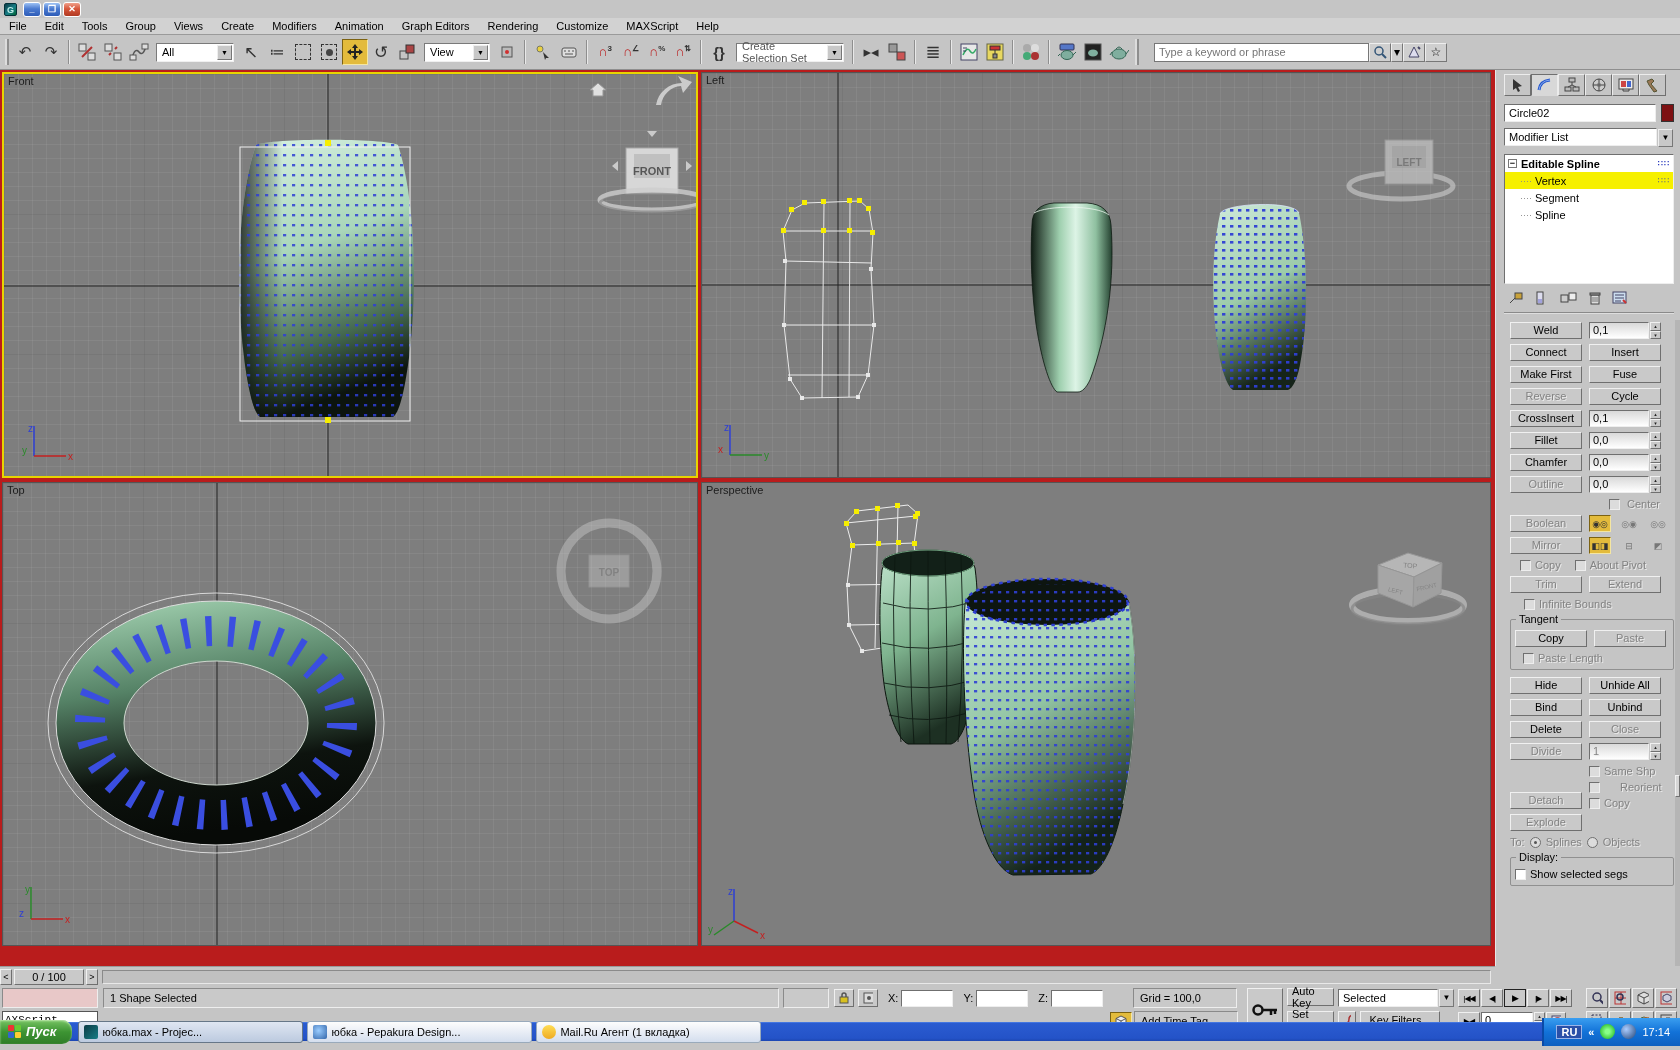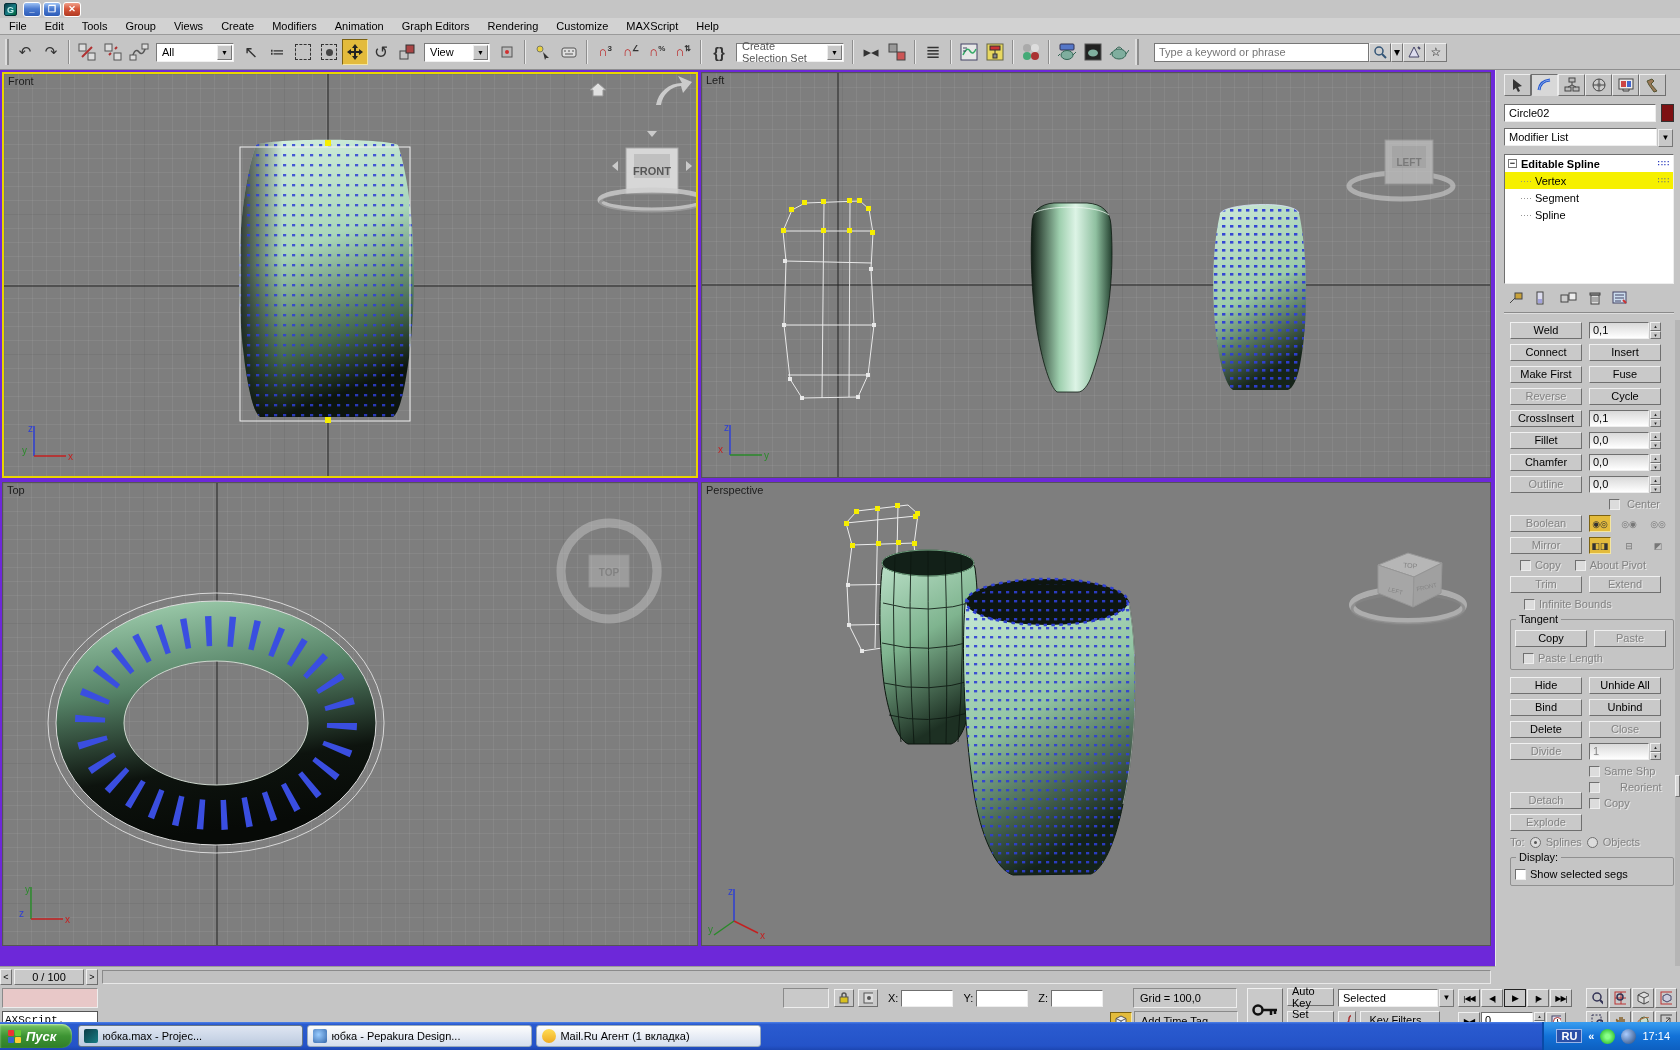--- a/index.html
+++ b/index.html
@@ -39,21 +39,21 @@
   .dd-arrow { width:15px; height:15px; margin:1px; background:#c8c8c8; border:1px solid;
     border-color:#eee #777 #777 #eee; font-size:8px; text-align:center; line-height:13px; }
   .magnet { color:#b22; font-weight:bold; font-size:13px; }
   .magnet sup { font-size:8px; color:#333; }
   .searchwrap { margin-left:12px; display:flex; align-items:center; }
   .searchbox { width:215px; height:19px; border:1px solid #777; padding:0 4px; font-size:11px; color:#666; background:#fff; }
   .sq-ico { width:22px; height:19px; background:#cfcfcf; border:1px solid; border-color:#eee #777 #777 #eee;
     display:flex; align-items:center; justify-content:center; font-size:12px; }
 
   
-  .work { position:absolute; left:0; top:70px; width:1495px; height:896px; background:#6d28d9; }
+  .work { position:absolute; left:0; top:70px; width:1495px; height:896px; background:#b91c1c; }
   .vp { position:absolute; border:1px solid #555; background-color:#7e7e7e;
     background-image:
       linear-gradient(rgba(255,255,255,.06) 1px,transparent 1px),
       linear-gradient(90deg,rgba(255,255,255,.06) 1px,transparent 1px),
       linear-gradient(rgba(0,0,0,.13) 1px,transparent 1px),
       linear-gradient(90deg,rgba(0,0,0,.13) 1px,transparent 1px);
     background-size:14px 14px,14px 14px,140px 140px,140px 140px; overflow:hidden; }
   .vp.active { border:2px solid #e8d400; }
   .vp.plain { background-image:none; }
   .vp-label { position:absolute; left:4px; top:1px; color:#1c1c1c; z-index:5; }
@@ -123,21 +123,21 @@
     border:1px solid #555; font-family:"Liberation Mono",monospace; font-size:11px; padding:2px 2px; }
   .stxt { padding:0 6px; line-height:18px; }
   .coord-label { margin:0 3px 0 10px; }
   .coord-field { width:52px; height:17px; background:#fff; border:1px solid; border-color:#6f6f6f #eee #eee #6f6f6f; }
   .sb-btn { height:18px; background:#c9c9c9; border:1px solid; border-color:#f0f0f0 #6f6f6f #6f6f6f #f0f0f0;
     display:flex; align-items:center; justify-content:center; padding:0 4px; }
   .playbtn { width:22px; height:18px; font-size:8px; letter-spacing:-1px; }
   .navbtn { width:22px; height:20px; }
 
   
-  .taskbar { position:absolute; left:0; top:1022px; width:1680px; height:28px;
+  .taskbar { position:absolute; left:0; top:1022px; width:1680px; height:19px;
     background:linear-gradient(180deg,#4f83e8 0%,#2a5bd0 8%,#2453c8 85%,#1c46b2 100%); display:flex; align-items:center; }
   .startbtn { height:24px; margin:0 6px 0 0; padding:0 16px 0 8px; border-radius:0 10px 10px 0;
     background:linear-gradient(180deg,#77c463,#3d9433 50%,#2f7d28); color:#fff; font-weight:bold; font-style:italic;
     font-size:13px; display:flex; align-items:center; gap:5px; box-shadow:inset 0 1px 2px #bfe8b0; }
   .winflag { width:13px; height:13px; display:grid; grid-template-columns:6px 6px; grid-template-rows:6px 6px; gap:1px; }
   .winflag i { border-radius:1px; }
   .taskbtn { height:22px; width:225px; margin-right:4px; border-radius:3px; background:linear-gradient(180deg,#fdfdfd,#d4deee);
     border:1px solid #9ab; display:flex; align-items:center; gap:4px; padding:0 5px; overflow:hidden; white-space:nowrap; }
   .taskbtn.active { background:linear-gradient(180deg,#dfe6f2,#bccadf); border-color:#678; font-weight:normal; }
   .task-ico { width:14px; height:14px; border-radius:2px; flex:none; }
@@ -851,20 +851,21 @@
     <div class="ts-arr">&lt;</div>
     <div class="ts-handle">0 / 100</div>
     <div class="ts-arr">&gt;</div>
     <div class="ts-track"></div>
   </div>
 
   <div class="statusbar">
     <div class="msl-pink"></div>
     <div class="msl-white">AXScript.</div>
 
+    <div class="srow sunken stxt" style="left:103px;top:2px;width:676px">1 Shape Selected</div>
     <div class="srow sunken" style="left:783px;top:2px;width:46px"></div>
     <div class="srow" style="left:834px;top:2px">
       <div class="sb-btn" style="width:20px">
         <svg width="10" height="12">
             <rect x="1" y="5" width="8" height="6" fill="#d8c020" stroke="#555"></rect>
             <path d="M3 5 V3 a2 2 0 0 1 4 0 V5" fill="none" stroke="#555" stroke-width="1.5"></path>
           </svg>
       </div>
       <div class="sb-btn" style="width:20px;margin-left:4px">
         <svg width="12" height="12">

